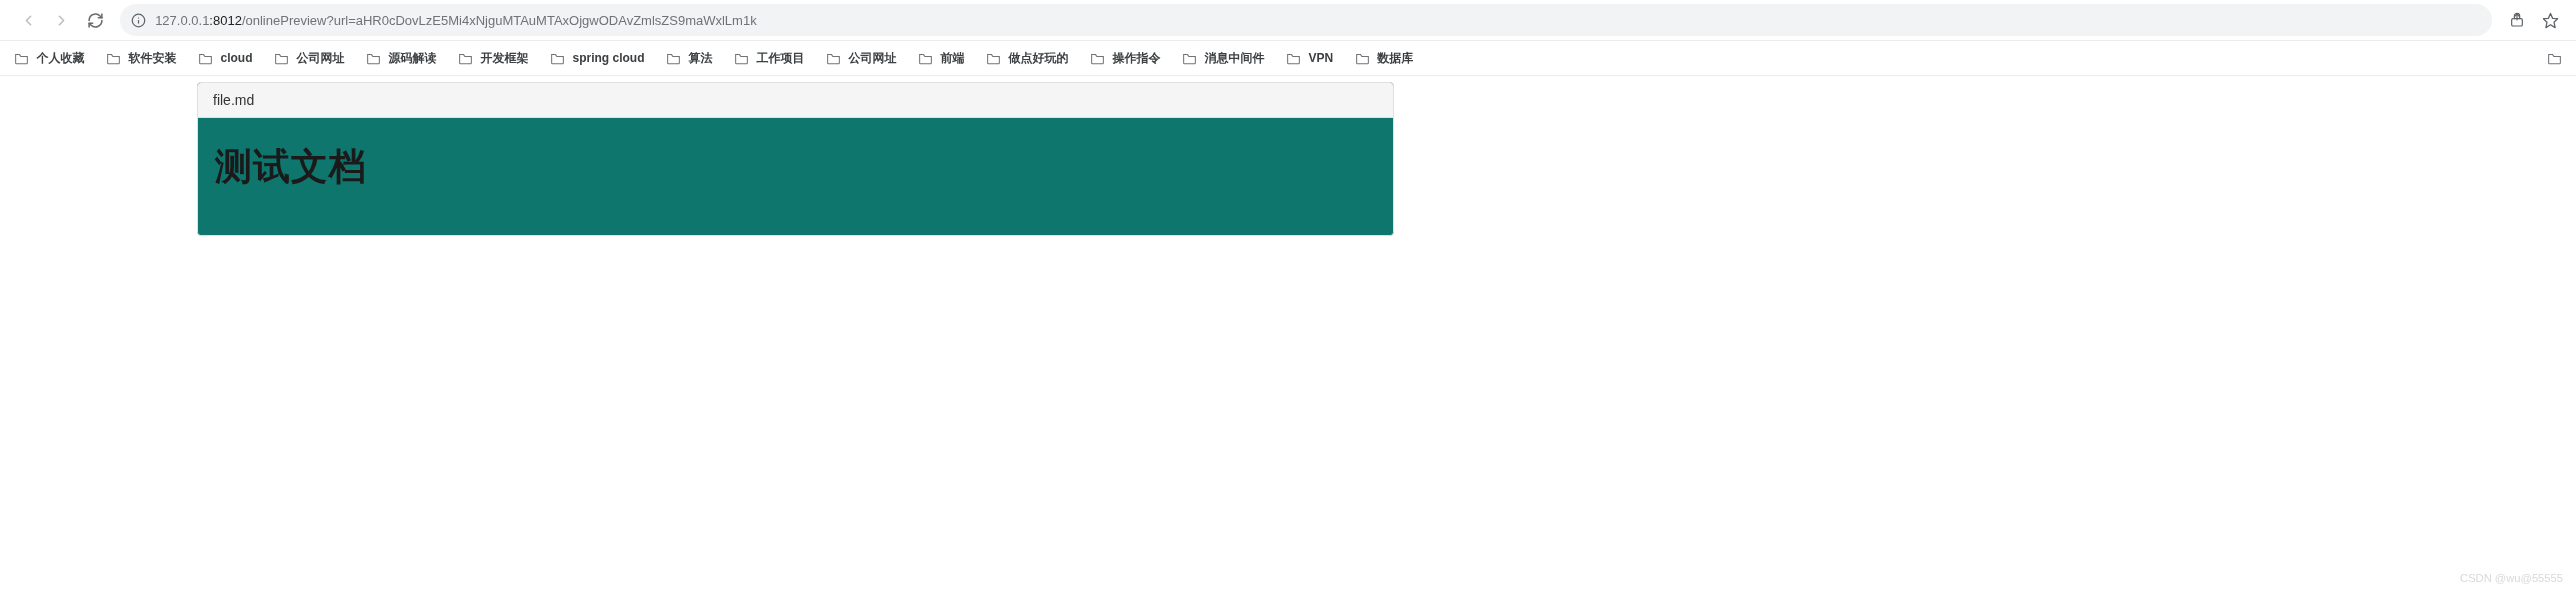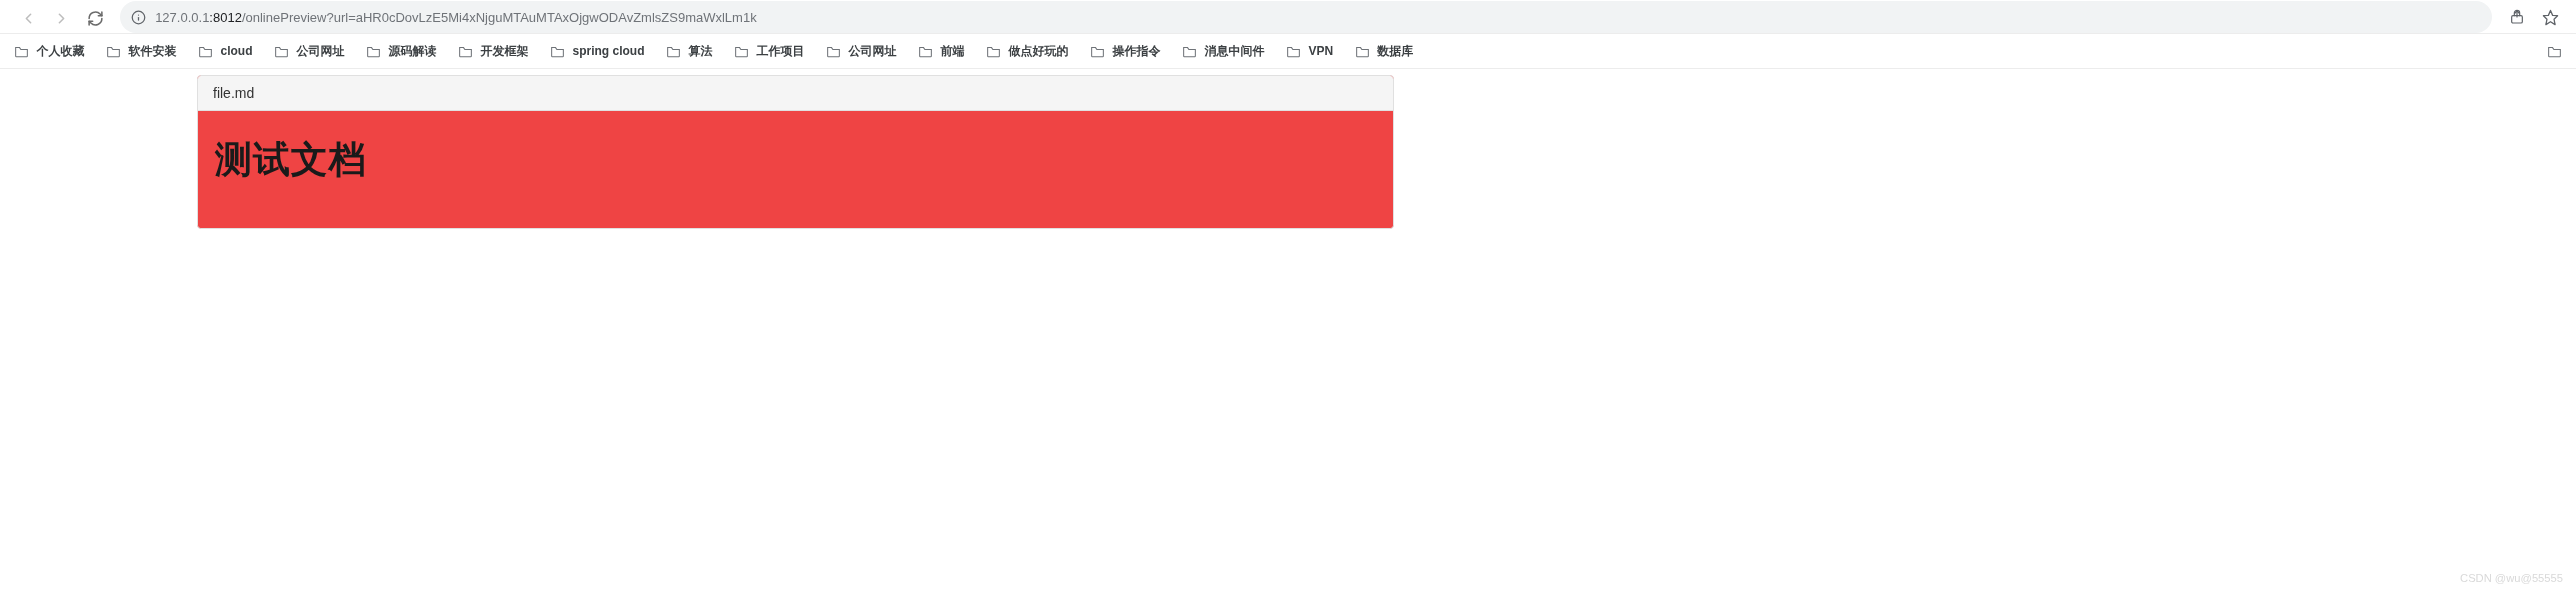--- a/index.html
+++ b/index.html
@@ -7,23 +7,23 @@
       font-family: -apple-system, BlinkMacSystemFont, "Segoe UI", Arial, sans-serif;
       background: #ffffff;
       width: 2576px;
       height: 590px;
       overflow: hidden;
       position: relative;
     }
 
     
     .toolbar {
-      height: 34px;
-      display: flex;
-      align-items: flex-end;
+      height: 41px;
+      display: flex;
+      align-items: center;
       padding: 0 9.3px 0 13px;
       gap: 3.7px;
       background: #ffffff;
       border-bottom: 0.9px solid #ececec;
     }
     .nav-btn {
       width: 30px;
       height: 30px;
       display: flex;
       align-items: center;
@@ -101,21 +101,21 @@
     
     .page {
       padding-top: 5.6px;
     }
     .doc-card {
       width: 1197px;
       margin-left: 197px;
       border: 0.9px solid #e0e0e0;
       border-radius: 3.7px;
       overflow: hidden;
-      background: #ef4444;
+      background: #0f766e;
     }
     .doc-header {
       background: #f5f5f5;
       border-bottom: 0.9px solid #e0e0e0;
       padding: 9.3px 15px;
       font-size: 14px;
       color: #333;
     }
     .doc-body {
       padding: 24px 17px 43px 17px;

